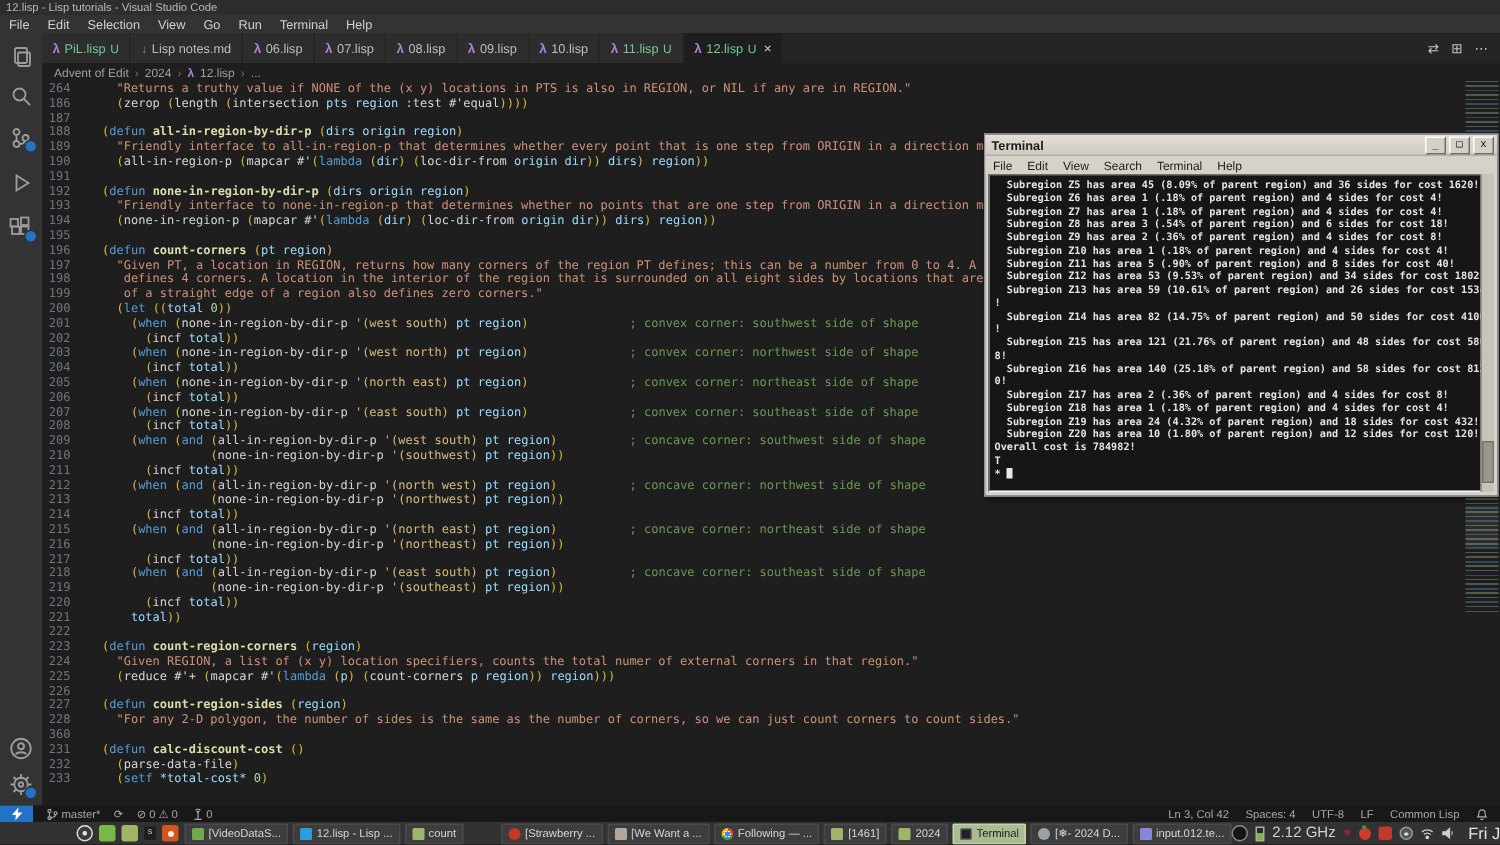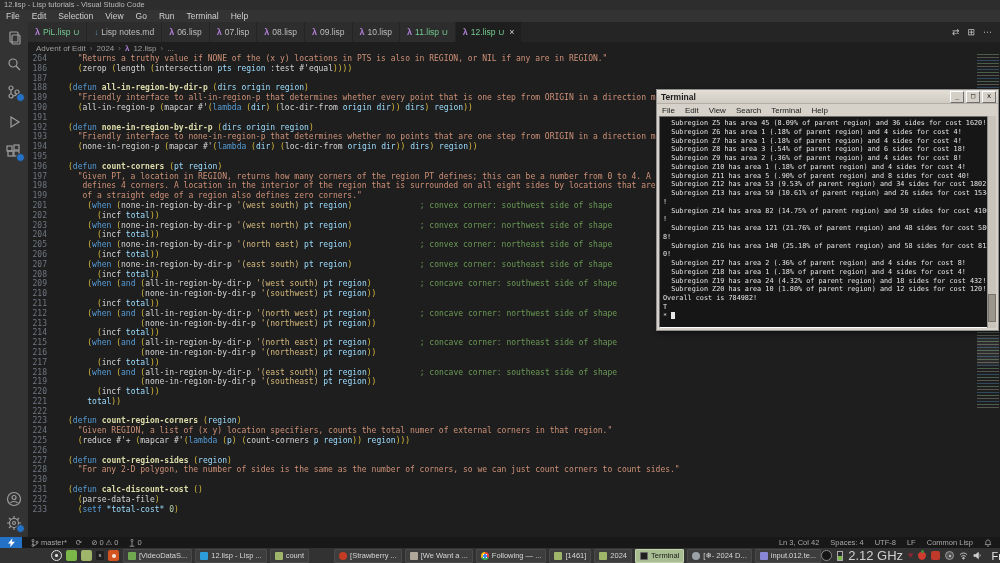--- a/index.html
+++ b/index.html
@@ -62,21 +62,21 @@
     border-bottom:1px solid #b3afa7;}
   #term-title{font-size:8.5px;font-weight:bold;color:#1c1c1c;padding-left:4px;flex:1;}
   .tbtn{width:12px;height:10px;margin-right:2px;background:#d4d0c8;border:1px solid;
     border-color:#ffffff #6f6f6f #6f6f6f #ffffff;font-size:7px;line-height:8px;text-align:center;
     color:#111;font-family:"DejaVu Sans Mono",monospace;}
   #term-menubar{height:12px;display:flex;align-items:center;background:#d6d2ca;font-size:8px;color:#1c1c1c;}
   .tmenu{padding:0 5px;}
   #term-content{position:absolute;left:2px;right:2px;top:26px;bottom:2px;background:#161616;
     border:1px solid;border-color:#6f6f6f #ffffff #ffffff #6f6f6f;box-sizing:border-box;
     padding:2px 10px 0 3px;overflow:hidden;}
-  .tline{font-family:"DejaVu Sans Mono",monospace;font-size:6.8px;line-height:8.75px;color:#e4e4e4;white-space:pre;}
+  .tline{font-family:"DejaVu Sans Mono",monospace;font-size:6.8px;line-height:8.75px;color:#e4e4e4;white-space:pre;font-weight:bold;}
   #term-cursor{display:inline-block;width:4px;height:7px;background:#e8e8e8;vertical-align:-1px;}
   #term-scroll{position:absolute;right:2px;top:26px;bottom:2px;width:8px;background:#c8c4bc;
     border-left:1px solid #8f8f8f;}
   #term-thumb{position:absolute;left:0;right:0;bottom:6px;height:26px;background:#9a968e;
     border:1px solid #787468;}
   
   #taskbar{position:absolute;left:0;bottom:0;width:100%;height:15px;background:#323232;
     display:flex;align-items:center;z-index:60;font-size:8px;color:#d6d6d6;padding-left:47px;}
   .launcher{display:flex;align-items:center;gap:4px;padding:0 4px;}
   .li{width:11px;height:11px;border-radius:2px;}
@@ -110,21 +110,21 @@
   #obs-icon{width:11px;height:11px;border-radius:50%;background:#151515;border:1px solid #888;box-sizing:border-box;}
   #battery{width:6px;height:10px;border:1px solid #aaa;box-sizing:border-box;background:
      linear-gradient(0deg,#7ab648 0 55%,#2a2a2a 55%);}
   .heart{color:#8b2635;font-size:9px;line-height:9px;}
   .strawb{position:relative;width:8px;height:8px;border-radius:50% 50% 50% 50%/40% 40% 60% 60%;background:#d03b2f;}
   .strawb:after{content:"";position:absolute;left:2.5px;top:-1.5px;width:3px;height:3px;background:#3f8f3f;border-radius:50%;}
   .redbox{width:9px;height:9px;background:#c0392b;border-radius:2px;}
   .camera{width:9px;height:9px;border-radius:50%;background:#555;border:1px solid #999;box-sizing:border-box;position:relative;}
   .camera:after{content:"";position:absolute;left:2.5px;top:2.5px;width:2.5px;height:2.5px;border-radius:50%;background:#ddd;}
   #clock{padding:0 4px;color:#e3e3e3;font-size:11px;white-space:nowrap;}
-  #cpu-label{font-size:13px;color:#cfcfcf;white-space:nowrap;}
+  #cpu-label{font-size:10px;color:#cfcfcf;white-space:nowrap;}
 </style>
 </head>
 <body>
 
 <div>
   <div id="wm-titlebar">12.lisp - Lisp tutorials - Visual Studio Code</div>
   <div id="menubar">
       <div class="menu-item">File</div>
       <div class="menu-item">Edit</div>
       <div class="menu-item">Selection</div>
@@ -259,20 +259,21 @@
         <div class="row"><span class="ln">190</span><span><span class="tk-d">  </span><span class="tk-g">(</span><span class="tk-d">all-in-region-p </span><span class="tk-g">(</span><span class="tk-d">mapcar #'</span><span class="tk-g">(</span><span class="tk-k">lambda</span><span class="tk-d"> </span><span class="tk-g">(</span><span class="tk-v">dir</span><span class="tk-g">)</span><span class="tk-d"> </span><span class="tk-g">(</span><span class="tk-d">loc-dir-from </span><span class="tk-v">origin dir</span><span class="tk-g">))</span><span class="tk-d"> </span><span class="tk-v">dirs</span><span class="tk-g">)</span><span class="tk-d"> </span><span class="tk-v">region</span><span class="tk-g">))</span></span></div>
         <div class="row"><span class="ln">191</span><span></span></div>
         <div class="row"><span class="ln">192</span><span><span class="tk-g">(</span><span class="tk-k">defun</span><span class="tk-d"> </span><span class="tk-f">none-in-region-by-dir-p</span><span class="tk-d"> </span><span class="tk-g">(</span><span class="tk-v">dirs origin region</span><span class="tk-g">)</span></span></div>
         <div class="row"><span class="ln">193</span><span><span class="tk-s">  "Friendly interface to none-in-region-p that determines whether no points that are one step from ORIGIN in a direction mentioned in D</span></span></div>
         <div class="row"><span class="ln">194</span><span><span class="tk-d">  </span><span class="tk-g">(</span><span class="tk-d">none-in-region-p </span><span class="tk-g">(</span><span class="tk-d">mapcar #'</span><span class="tk-g">(</span><span class="tk-k">lambda</span><span class="tk-d"> </span><span class="tk-g">(</span><span class="tk-v">dir</span><span class="tk-g">)</span><span class="tk-d"> </span><span class="tk-g">(</span><span class="tk-d">loc-dir-from </span><span class="tk-v">origin dir</span><span class="tk-g">))</span><span class="tk-d"> </span><span class="tk-v">dirs</span><span class="tk-g">)</span><span class="tk-d"> </span><span class="tk-v">region</span><span class="tk-g">))</span></span></div>
         <div class="row"><span class="ln">195</span><span></span></div>
         <div class="row"><span class="ln">196</span><span><span class="tk-g">(</span><span class="tk-k">defun</span><span class="tk-d"> </span><span class="tk-f">count-corners</span><span class="tk-d"> </span><span class="tk-g">(</span><span class="tk-v">pt region</span><span class="tk-g">)</span></span></div>
         <div class="row"><span class="ln">197</span><span><span class="tk-s">  "Given PT, a location in REGION, returns how many corners of the region PT defines; this can be a number from 0 to 4. A single locati</span></span></div>
         <div class="row"><span class="ln">198</span><span><span class="tk-s">   defines 4 corners. A location in the interior of the region that is surrounded on all eight sides by locations that are also in that</span></span></div>
         <div class="row"><span class="ln">199</span><span><span class="tk-s">   of a straight edge of a region also defines zero corners."</span></span></div>
+        <div class="row"><span class="ln">200</span><span><span class="tk-d">  </span><span class="tk-g">(</span><span class="tk-k">let</span><span class="tk-d"> </span><span class="tk-g">((</span><span class="tk-v">total</span><span class="tk-d"> </span><span class="tk-n">0</span><span class="tk-g">))</span></span></div>
         <div class="row"><span class="ln">201</span><span><span class="tk-d">    </span><span class="tk-g">(</span><span class="tk-k">when</span><span class="tk-d"> </span><span class="tk-g">(</span><span class="tk-d">none-in-region-by-dir-p </span><span class="tk-q">'(west south)</span><span class="tk-d"> </span><span class="tk-v">pt region</span><span class="tk-g">)</span><span class="tk-c">              ; convex corner: southwest side of shape</span></span></div>
         <div class="row"><span class="ln">202</span><span><span class="tk-d">      </span><span class="tk-g">(</span><span class="tk-d">incf </span><span class="tk-v">total</span><span class="tk-g">))</span></span></div>
         <div class="row"><span class="ln">203</span><span><span class="tk-d">    </span><span class="tk-g">(</span><span class="tk-k">when</span><span class="tk-d"> </span><span class="tk-g">(</span><span class="tk-d">none-in-region-by-dir-p </span><span class="tk-q">'(west north)</span><span class="tk-d"> </span><span class="tk-v">pt region</span><span class="tk-g">)</span><span class="tk-c">              ; convex corner: northwest side of shape</span></span></div>
         <div class="row"><span class="ln">204</span><span><span class="tk-d">      </span><span class="tk-g">(</span><span class="tk-d">incf </span><span class="tk-v">total</span><span class="tk-g">))</span></span></div>
         <div class="row"><span class="ln">205</span><span><span class="tk-d">    </span><span class="tk-g">(</span><span class="tk-k">when</span><span class="tk-d"> </span><span class="tk-g">(</span><span class="tk-d">none-in-region-by-dir-p </span><span class="tk-q">'(north east)</span><span class="tk-d"> </span><span class="tk-v">pt region</span><span class="tk-g">)</span><span class="tk-c">              ; convex corner: northeast side of shape</span></span></div>
         <div class="row"><span class="ln">206</span><span><span class="tk-d">      </span><span class="tk-g">(</span><span class="tk-d">incf </span><span class="tk-v">total</span><span class="tk-g">))</span></span></div>
         <div class="row"><span class="ln">207</span><span><span class="tk-d">    </span><span class="tk-g">(</span><span class="tk-k">when</span><span class="tk-d"> </span><span class="tk-g">(</span><span class="tk-d">none-in-region-by-dir-p </span><span class="tk-q">'(east south)</span><span class="tk-d"> </span><span class="tk-v">pt region</span><span class="tk-g">)</span><span class="tk-c">              ; convex corner: southeast side of shape</span></span></div>
         <div class="row"><span class="ln">208</span><span><span class="tk-d">      </span><span class="tk-g">(</span><span class="tk-d">incf </span><span class="tk-v">total</span><span class="tk-g">))</span></span></div>
         <div class="row"><span class="ln">209</span><span><span class="tk-d">    </span><span class="tk-g">(</span><span class="tk-k">when</span><span class="tk-d"> </span><span class="tk-g">(</span><span class="tk-k">and</span><span class="tk-d"> </span><span class="tk-g">(</span><span class="tk-d">all-in-region-by-dir-p </span><span class="tk-q">'(west south)</span><span class="tk-d"> </span><span class="tk-v">pt region</span><span class="tk-g">)</span><span class="tk-c">          ; concave corner: southwest side of shape</span></span></div>
         <div class="row"><span class="ln">210</span><span><span class="tk-d">               </span><span class="tk-g">(</span><span class="tk-d">none-in-region-by-dir-p </span><span class="tk-q">'(southwest)</span><span class="tk-d"> </span><span class="tk-v">pt region</span><span class="tk-g">))</span></span></div>
@@ -287,21 +288,21 @@
         <div class="row"><span class="ln">219</span><span><span class="tk-d">               </span><span class="tk-g">(</span><span class="tk-d">none-in-region-by-dir-p </span><span class="tk-q">'(southeast)</span><span class="tk-d"> </span><span class="tk-v">pt region</span><span class="tk-g">))</span></span></div>
         <div class="row"><span class="ln">220</span><span><span class="tk-d">      </span><span class="tk-g">(</span><span class="tk-d">incf </span><span class="tk-v">total</span><span class="tk-g">))</span></span></div>
         <div class="row"><span class="ln">221</span><span><span class="tk-d">    </span><span class="tk-v">total</span><span class="tk-g">))</span></span></div>
         <div class="row"><span class="ln">222</span><span></span></div>
         <div class="row"><span class="ln">223</span><span><span class="tk-g">(</span><span class="tk-k">defun</span><span class="tk-d"> </span><span class="tk-f">count-region-corners</span><span class="tk-d"> </span><span class="tk-g">(</span><span class="tk-v">region</span><span class="tk-g">)</span></span></div>
         <div class="row"><span class="ln">224</span><span><span class="tk-s">  "Given REGION, a list of (x y) location specifiers, counts the total numer of external corners in that region."</span></span></div>
         <div class="row"><span class="ln">225</span><span><span class="tk-d">  </span><span class="tk-g">(</span><span class="tk-d">reduce #'+ </span><span class="tk-g">(</span><span class="tk-d">mapcar #'</span><span class="tk-g">(</span><span class="tk-k">lambda</span><span class="tk-d"> </span><span class="tk-g">(</span><span class="tk-v">p</span><span class="tk-g">)</span><span class="tk-d"> </span><span class="tk-g">(</span><span class="tk-d">count-corners </span><span class="tk-v">p region</span><span class="tk-g">))</span><span class="tk-d"> </span><span class="tk-v">region</span><span class="tk-g">)))</span></span></div>
         <div class="row"><span class="ln">226</span><span></span></div>
         <div class="row"><span class="ln">227</span><span><span class="tk-g">(</span><span class="tk-k">defun</span><span class="tk-d"> </span><span class="tk-f">count-region-sides</span><span class="tk-d"> </span><span class="tk-g">(</span><span class="tk-v">region</span><span class="tk-g">)</span></span></div>
         <div class="row"><span class="ln">228</span><span><span class="tk-s">  "For any 2-D polygon, the number of sides is the same as the number of corners, so we can just count corners to count sides."</span></span></div>
-        <div class="row"><span class="ln">230</span><span></span></div>
+        <div class="row"><span class="ln">360</span><span></span></div>
         <div class="row"><span class="ln">231</span><span><span class="tk-g">(</span><span class="tk-k">defun</span><span class="tk-d"> </span><span class="tk-f">calc-discount-cost</span><span class="tk-d"> </span><span class="tk-g">()</span></span></div>
         <div class="row"><span class="ln">232</span><span><span class="tk-d">  </span><span class="tk-g">(</span><span class="tk-d">parse-data-file</span><span class="tk-g">)</span></span></div>
         <div class="row"><span class="ln">233</span><span><span class="tk-d">  </span><span class="tk-g">(</span><span class="tk-k">setf</span><span class="tk-d"> </span><span class="tk-v">*total-cost*</span><span class="tk-d"> </span><span class="tk-n">0</span><span class="tk-g">)</span></span></div>
       </div>
     </div>
   <div class="minimap mm-top"></div>
   <div class="minimap mm-bottom"></div>
 
   <div id="statusbar">
     <div class="sb-left">

